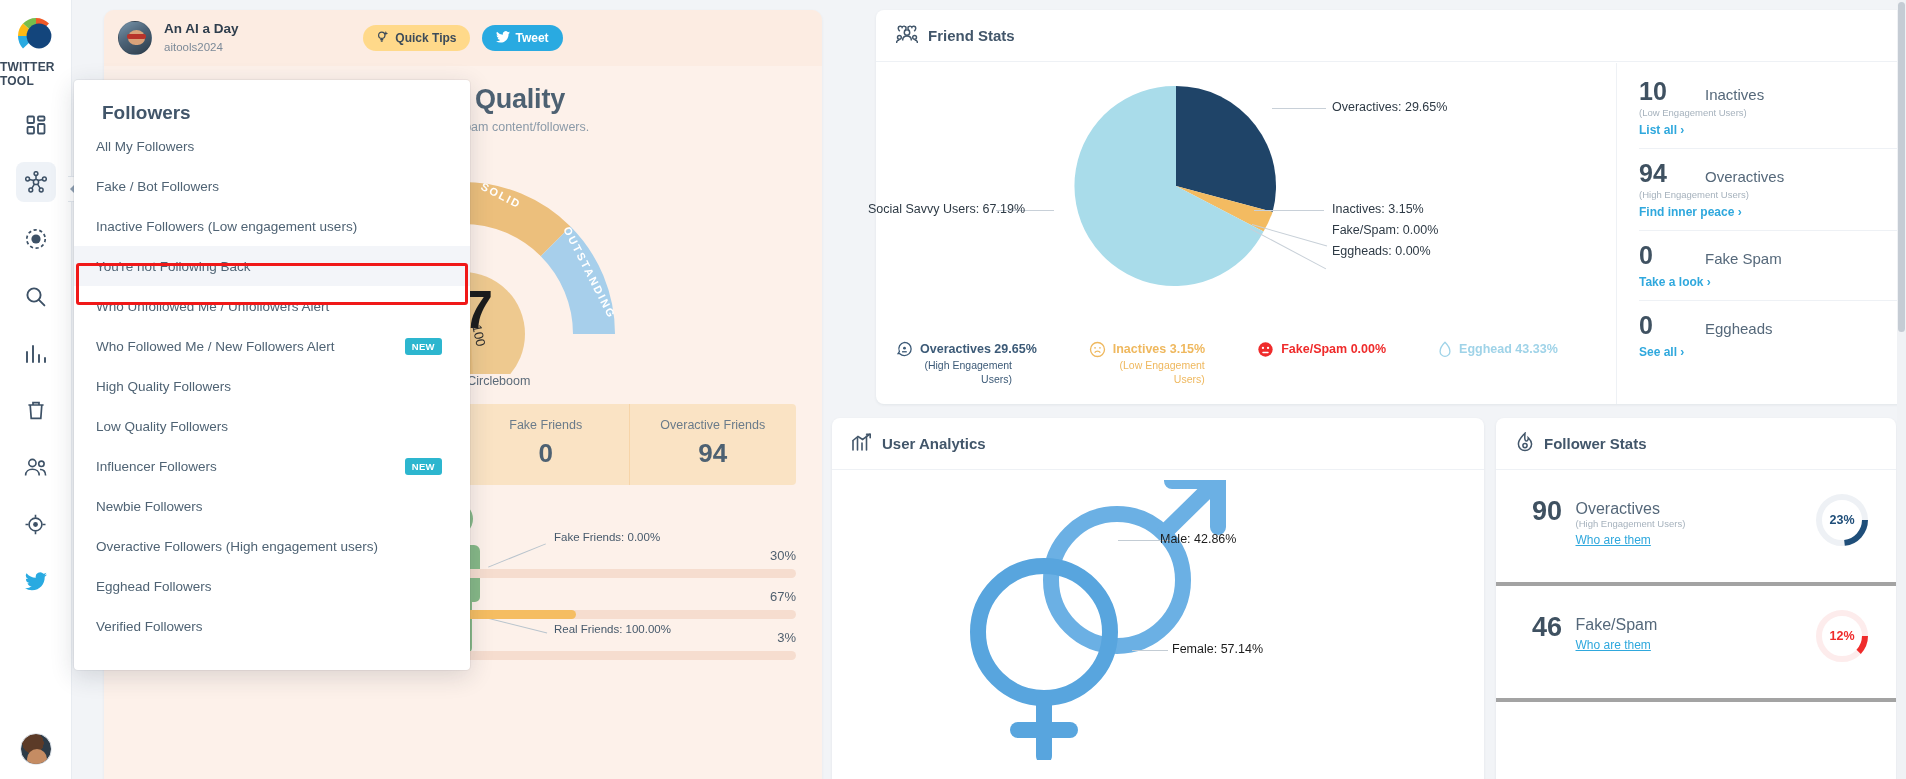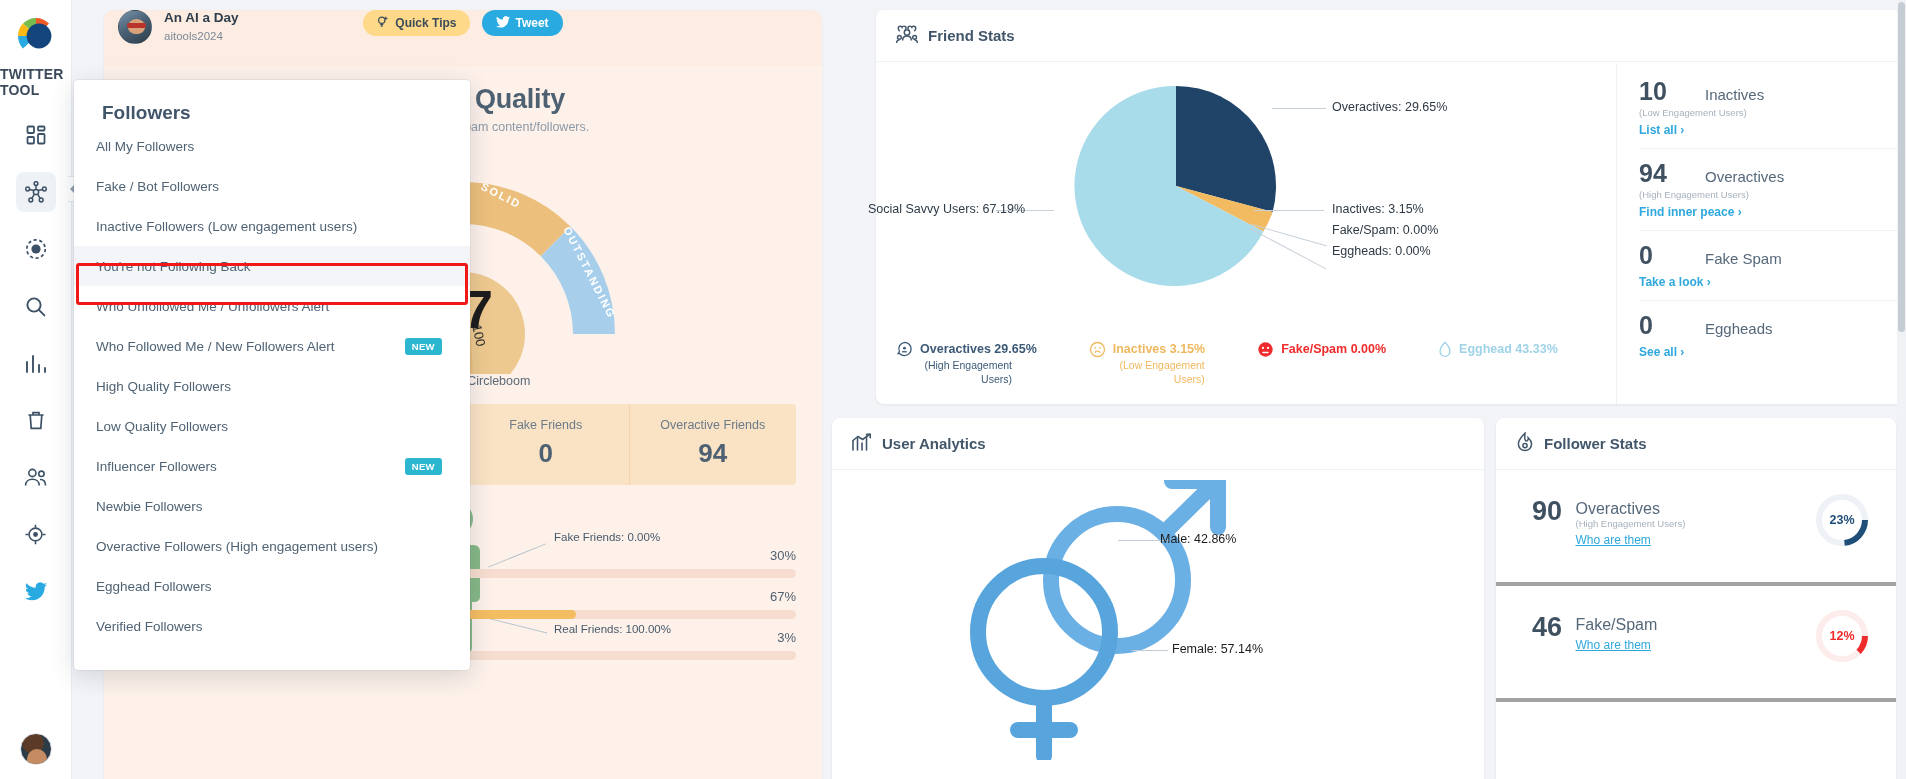--- a/index.html
+++ b/index.html
@@ -15,21 +15,21 @@
   
   #rail {
     position: absolute; left: 0; top: 0; width: 72px; height: 779px;
     background: #ffffff; border-right: 1px solid #e8ecf1;
     display: flex; flex-direction: column; align-items: center;
     z-index: 40;
   }
   #rail .logo-wrap { margin-top: 14px; display:flex; flex-direction:column; align-items:center; }
   #rail .logo { width: 44px; height: 44px; position: relative; }
   #rail .logo-label {
-    font-size: 14px; letter-spacing: .2px; color: #3a4a5c; margin-top: 8px; font-weight: 700;
+    font-size: 12px; letter-spacing: .2px; color: #3a4a5c; margin-top: 2px; font-weight: 700;
   }
   .rail-icon {
     width: 40px; height: 40px; margin-top: 17px; border-radius: 8px;
     display: flex; align-items: center; justify-content: center;
     color: #3d5166;
   }
   .rail-icon.active { background: #eef2f7; }
   .rail-icon svg { display: block; }
   #rail .avatar-bottom {
     position: absolute; bottom: 14px; left: 20px;
@@ -54,21 +54,21 @@
   }
 
   
   #quality-card {
     position: absolute; left: 104px; top: 10px; width: 718px; height: 790px;
     background: #fdf1ea; border-radius: 10px; overflow: hidden;
     box-shadow: 0 1px 3px rgba(40,60,80,.07);
     z-index: 10;
   }
   #profile-strip {
-    height: 56px; background: #fcece2; display: flex; 
+    height: 56px; background: #fcece2; display: flex; align-items: center;
     padding: 0 16px 0 14px; position: relative;
   }
   #profile-strip .pav {
     width: 34px; height: 34px; border-radius: 50%;
     background: linear-gradient(150deg,#7a97ad 0%,#4c6276 45%,#2c3c4a 100%);
     position: relative; overflow: hidden; flex: none;
     border: 1px solid rgba(0,0,0,.06);
   }
   #profile-strip .pav::before{
     content:""; position:absolute; left:9px; top:8px; width:17px;height:15px;border-radius:50% 50% 45% 45%;

